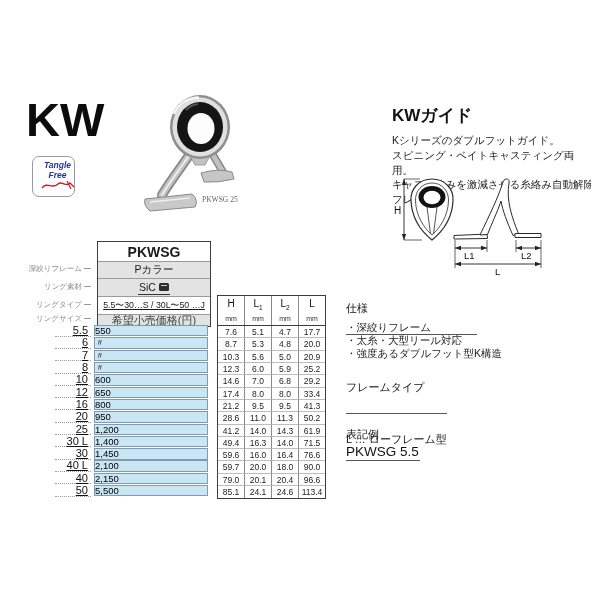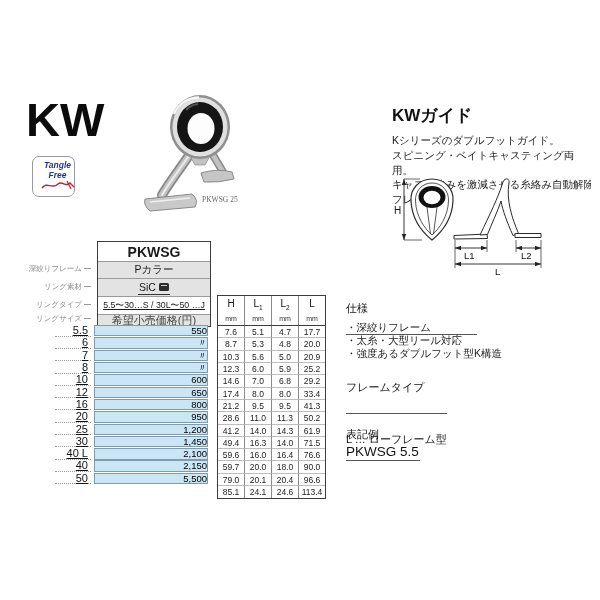--- a/index.html
+++ b/index.html
@@ -47,21 +47,21 @@
   #hb-type{height:18px;font-size:8.8px;background:#fff;letter-spacing:0;text-decoration:underline;}
   #hb-price{height:11px;font-size:11px;background:#e3e3e3;color:#444;border-bottom:none;}
 
   
   #rows{position:absolute;left:55px;top:325px;}
   .sp-row{display:flex;height:12.32px;align-items:flex-start;}
   .size-cell{width:36px;box-sizing:border-box;text-align:right;padding-right:3px;
              font-size:11px;line-height:11px;height:11.6px;border-bottom:1px dotted #999;
              color:#111;text-decoration:underline;}
   .price-cell{margin-left:3px;width:114px;height:11.4px;box-sizing:border-box;
-              background:#cae5f4;border:1px solid #7f9bad;text-align:right;
+              background:#cae5f4;border:1px solid #7f9bad;text-align:left;
               font-size:9.5px;line-height:10.2px;color:#000;}
 
   
   #dim-table{position:absolute;left:217px;top:295px;width:109px;border:1px solid #3c3c3c;
              box-sizing:border-box;background:#fff;}
   #dim-headers{display:flex;height:29px;border-bottom:1px solid #3c3c3c;}
   .dim-hcell{flex:1;border-right:1px solid #8a8a8a;text-align:center;padding-top:3px;
              font-size:10px;color:#111;line-height:10px;}
   .dim-hcell:last-child{border-right:none;}
   .dim-hcell sub{font-size:6.5px;}
@@ -213,20 +213,24 @@
       </div>
       <div class="sp-row">
         <div class="size-cell">20</div>
         <div class="price-cell">950</div>
       </div>
       <div class="sp-row">
         <div class="size-cell">25</div>
         <div class="price-cell">1,200</div>
       </div>
       <div class="sp-row">
+        <div class="size-cell">30 L</div>
+        <div class="price-cell">1,400</div>
+      </div>
+      <div class="sp-row">
         <div class="size-cell">30</div>
         <div class="price-cell">1,450</div>
       </div>
       <div class="sp-row">
         <div class="size-cell">40 L</div>
         <div class="price-cell">2,100</div>
       </div>
       <div class="sp-row">
         <div class="size-cell">40</div>
         <div class="price-cell">2,150</div>

